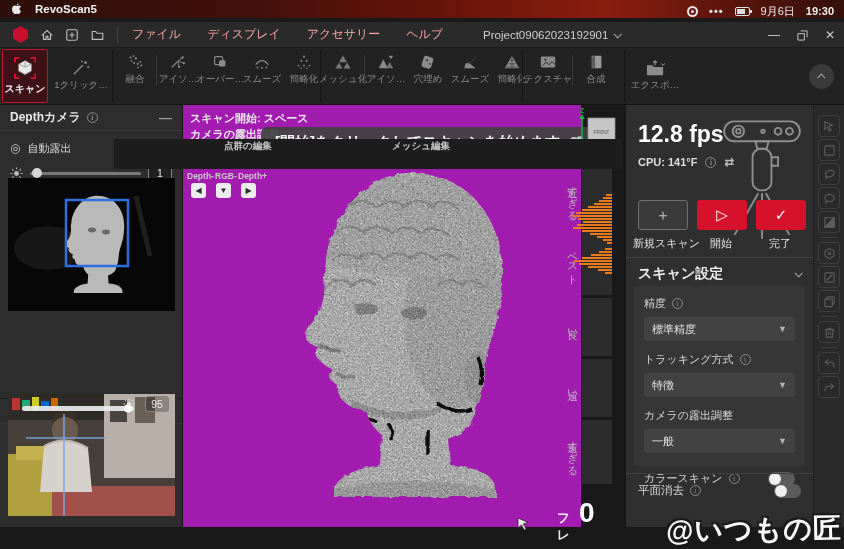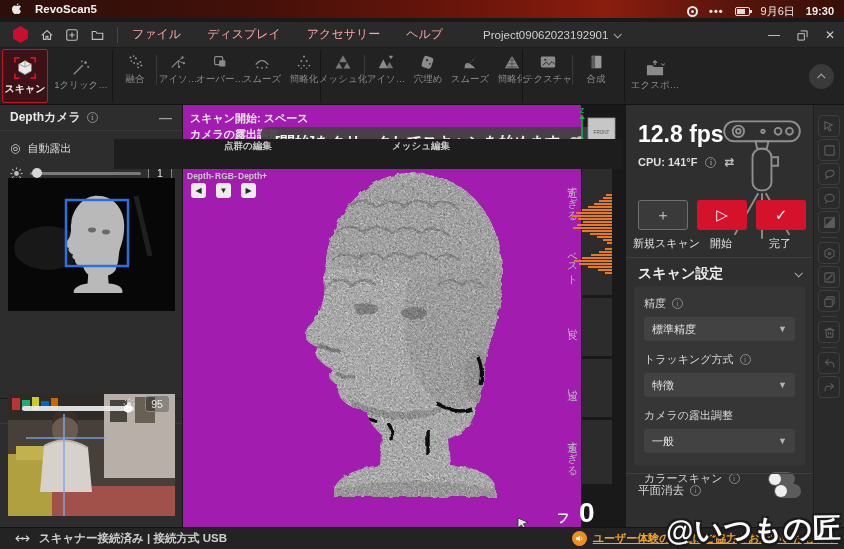--- a/index.html
+++ b/index.html
@@ -710,34 +710,15 @@
         </svg>
       </div>
     <div class="stool">
         <svg width="13" height="13" viewBox="0 0 14 14">
           <path d="M8 2.6l3.4 3L8 8.6"></path>
           <path d="M11.2 5.6H5.8a3.4 3.4 0 00-3.4 3.4v2"></path>
         </svg>
       </div>
   </div>
 
-  <div id="statusbar">
-    <div class="conn">
-      <svg width="17" height="11" viewBox="0 0 18 12">
-          <path d="M2 6h14" stroke="#cfcfcf" stroke-width="1.3"></path>
-          <path d="M5 3L2 6l3 3M13 3l3 3-3 3" stroke="#cfcfcf" stroke-width="1.3" fill="none"></path>
-          <circle cx="9" cy="6" r="1.4" fill="#cfcfcf"></circle>
-        </svg>
-      <span>スキャナー接続済み | 接続方式 USB</span>
-    </div>
-    <div id="feedback">
-      <span class="spk">
-        <svg width="9" height="9" viewBox="0 0 10 10">
-            <path d="M1 3.6v2.8h2l2.6 2V1.6L3 3.6z" fill="#fff"></path>
-            <path d="M7 3a3 3 0 010 4" stroke="#fff" stroke-width="1" fill="none"></path>
-          </svg>
-      </span>
-      <span class="txt">ユーザー体験の向上にご協力をお願いいたします</span>
-    </div>
-  </div>
 
   <div id="watermark">@いつもの匠</div>
 </div>
 
 </body></html>

